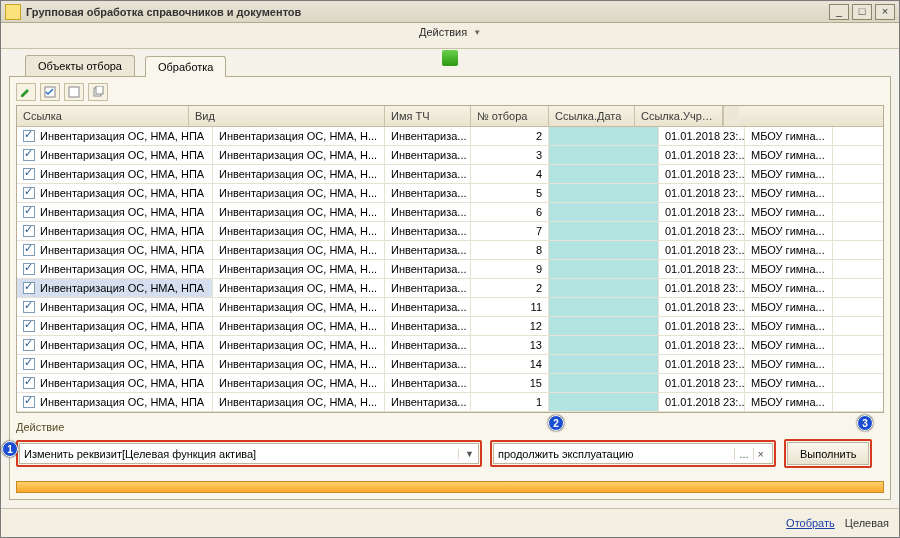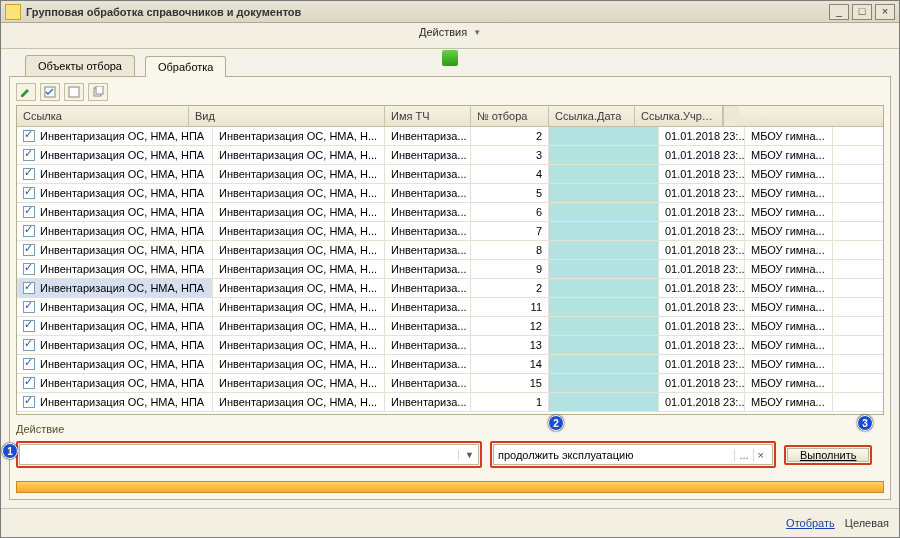--- a/index.html
+++ b/index.html
@@ -40,21 +40,21 @@
   .action-label { color: #5a4d2c; font-weight: normal; padding: 2px 0; }
   .action-row { display: flex; gap: 8px; align-items: center; padding: 4px 0 10px 0; position: relative;}
   .abox { position: relative; }
   .box-red { border: 2px solid #d43a1f; border-radius: 2px; padding: 1px; }
   .combo, .txt { height: 21px; border: 1px solid #bdb69c; background: #fff; padding: 0 4px; display: flex; align-items: center; }
   .combo { width: 460px; }
   .combo .carrow { margin-left: auto; font-size: 9px; color: #555; padding-left: 6px; border-left: 1px solid #ddd8c6; }
   .txt { width: 280px; }
   .txt .dots { margin-left: auto; color: #555; padding: 0 4px; cursor: pointer; border-left: 1px solid #ddd8c6; }
   .txt .clr { color: #555; padding: 0 4px; cursor: pointer; border-left: 1px solid #ddd8c6; }
-  .btn { height: 14px; padding: 0 12px; border: 1px solid #bdb69c; background: linear-gradient(#fbf8ef,#e9e3cf); cursor: pointer; display: inline-flex; align-items: center; text-decoration: underline; }
+  .btn { height: 23px; padding: 0 12px; border: 1px solid #bdb69c; background: linear-gradient(#fbf8ef,#e9e3cf); cursor: pointer; display: inline-flex; align-items: center; }
   .progress { height: 12px; background: linear-gradient(#ffd26b,#f9a72b); border: 1px solid #c8892b; margin-top: 3px; }
   .footer { height: 28px; display: flex; align-items: center; justify-content: flex-end; gap: 10px; padding: 14px 10px; border-top: 1px solid #c8c1a9; background: #f3efe2; }
   .callmark { position: absolute; width: 16px; height: 16px; border-radius: 50%; background: #1a4dcf; color: #fff; font-weight: bold; font-size: 10px; display: flex; align-items: center; justify-content: center; border: 1px solid #fff; box-shadow: 0 0 2px #000; z-index: 10; }
   .annot { position: absolute; background: #ffffa6; border: 1px solid #c43a1a; padding: 6px 14px; font-size: 12px; box-shadow: 2px 2px 4px rgba(0,0,0,.3); z-index: 20; }
   .annot-arrow { position:absolute; width:0;height:0;border-left:5px solid transparent;border-right:5px solid transparent;border-bottom:10px solid #c43a1a; top:-10px; left:50%; margin-left:-5px;}
   .link { color: #1a3ea8; text-decoration: underline; cursor: pointer; }
   ::-webkit-scrollbar { width: 16px; }
   ::-webkit-scrollbar-track { background: #ece7d6; border-left:1px solid #c9c2a8;}
   ::-webkit-scrollbar-thumb { background: #d6cfb5; border: 1px solid #b5ad92; }
   ::-webkit-scrollbar-button { background: #e9e3cf; border: 1px solid #b5ad92; height:16px;}
@@ -315,20 +315,21 @@
           </div>
         </div>
     </div>
 
     <div class="action-block">
       <div class="action-label">Действие</div>
       <div class="action-row">
         <span class="callmark" style="left:-14px; top:6px;">1</span>
         <div class="abox box-red">
           <div class="combo">
+            <span>Изменить реквизит[Целевая функция актива]</span>
             <span class="carrow">▼</span>
           </div>
         </div>
         <div class="abox box-red" style="position:relative">
           <div class="txt">
             <span>продолжить эксплуатацию</span>
             <span class="dots">...</span>
             <span class="clr">×</span>
           </div>
         </div>

